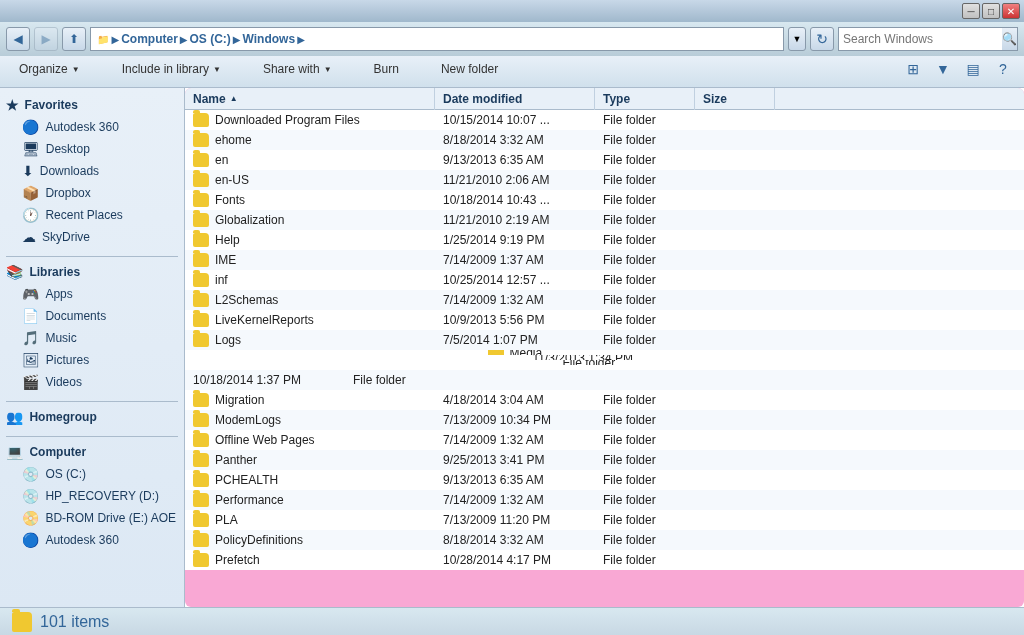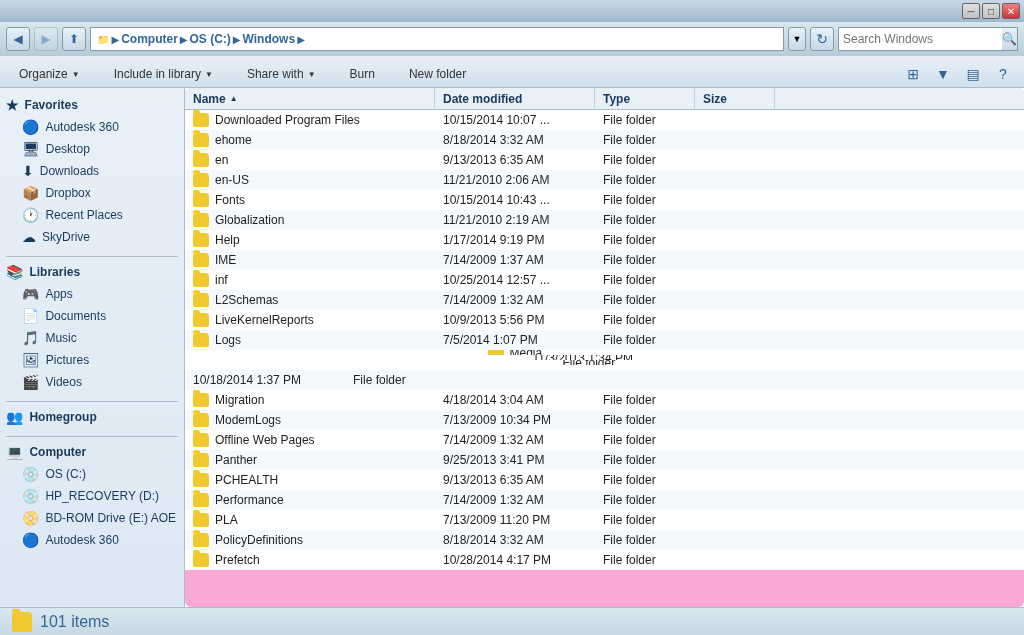--- a/index.html
+++ b/index.html
@@ -131,23 +131,23 @@
       cursor: pointer;
       font-size: 12px;
       color: #336699;
     }
 
     
     .toolbar {
       background: linear-gradient(to bottom, #e8f0f8 0%, #d0e0ec 100%);
       height: 32px;
       display: flex;
-      align-items: flex-end;
+      align-items: flex-start;
       padding: 0 8px;
-      gap: 12px;
+      gap: 20px;
       border-bottom: 1px solid #aabbcc;
     }
     .tool-btn {
       height: 26px;
       padding: 0 10px;
       background: transparent;
       border: 1px solid transparent;
       border-radius: 3px;
       cursor: pointer;
       display: flex;
@@ -543,39 +543,39 @@
       </div>
       <div class="file-cell col-date">11/21/2010 2:06 AM</div>
       <div class="file-cell col-type">File folder</div>
       <div class="file-cell col-size"></div>
     </div>
         <div class="file-row" style="background: rgb(255, 255, 255);">
       <div class="file-cell col-name">
         <span class="folder-icon"></span>
         <span>Fonts</span>
       </div>
-      <div class="file-cell col-date">10/15/2014 10:43 ...</div>
+      <div class="file-cell col-date">10/18/2014 10:43 ...</div>
       <div class="file-cell col-type">File folder</div>
       <div class="file-cell col-size"></div>
     </div>
         <div class="file-row" style="background: rgb(245, 249, 253);">
       <div class="file-cell col-name">
         <span class="folder-icon"></span>
         <span>Globalization</span>
       </div>
       <div class="file-cell col-date">11/21/2010 2:19 AM</div>
       <div class="file-cell col-type">File folder</div>
       <div class="file-cell col-size"></div>
     </div>
         <div class="file-row" style="background: rgb(255, 255, 255);">
       <div class="file-cell col-name">
         <span class="folder-icon"></span>
         <span>Help</span>
       </div>
-      <div class="file-cell col-date">1/17/2014 9:19 PM</div>
+      <div class="file-cell col-date">1/25/2014 9:19 PM</div>
       <div class="file-cell col-type">File folder</div>
       <div class="file-cell col-size"></div>
     </div>
         <div class="file-row" style="background: rgb(245, 249, 253);">
       <div class="file-cell col-name">
         <span class="folder-icon"></span>
         <span>IME</span>
       </div>
       <div class="file-cell col-date">7/14/2009 1:37 AM</div>
       <div class="file-cell col-type">File folder</div>

